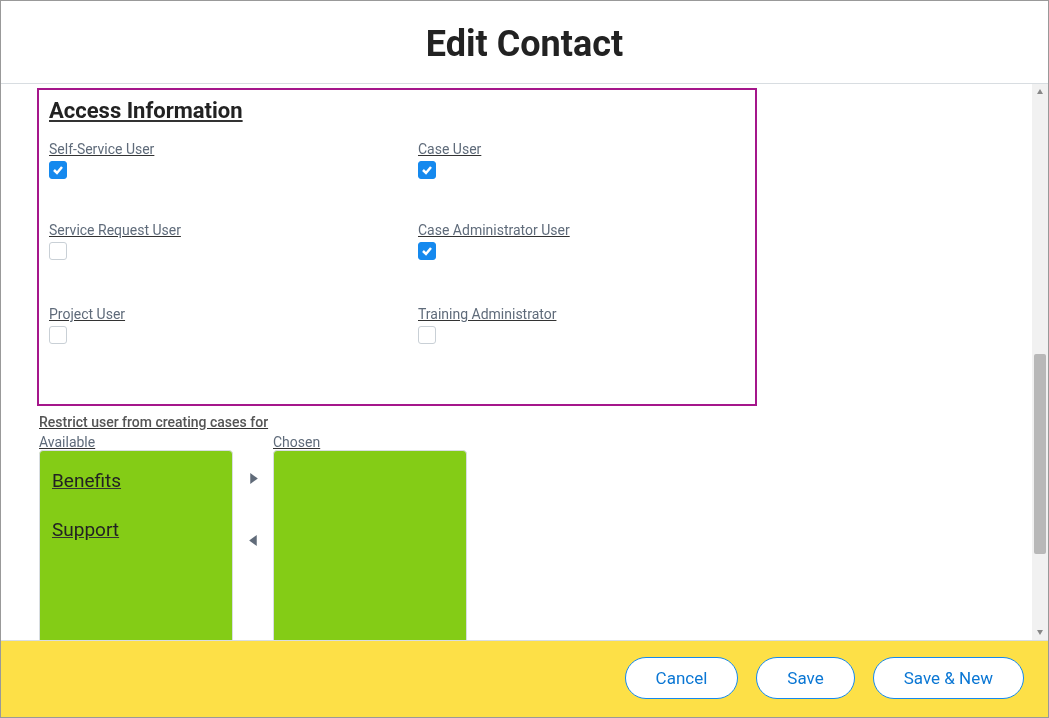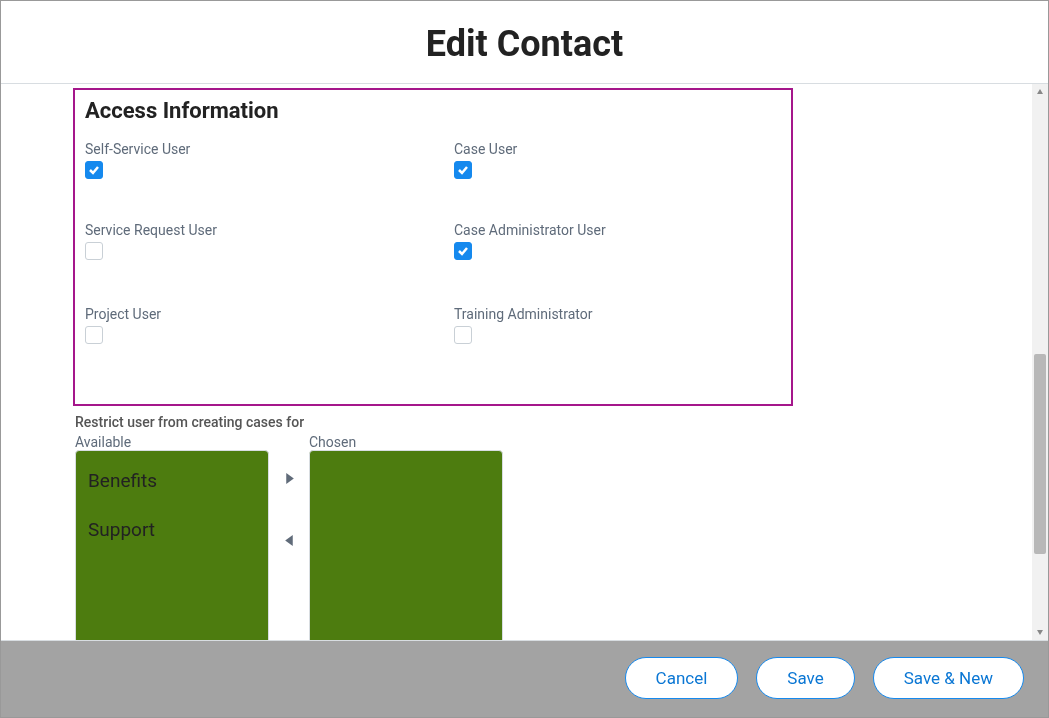--- a/index.html
+++ b/index.html
@@ -35,22 +35,23 @@
     border-top: 1px solid #d8dde1;
     margin: 0;
   }
   .content-scroll {
     position: relative;
     flex: 1;
     overflow: hidden;
     background: #fff;
   }
   .content-inner {
-    padding: 4px 30px 20px 72px;
+    padding: 4px 30px 20px 36px;
     height: 100%;
+    text-decoration: underline;
   }
   .highlight-box {
     border: 2px solid #a5168b;
     padding: 6px 10px 14px 10px;
     margin-bottom: 6px;
     width: 720px;
   }
   .section-title {
     font-size: 22px;
     font-weight: 700;
@@ -114,21 +115,21 @@
   .list-col .list-label {
     font-size: 14px;
     color: #5f6b7a;
   }
   .listbox {
     width: 194px;
     height: 196px;
     border: 1px solid #d8dde1;
     border-radius: 4px;
     padding: 10px 12px;
-    background: #4d7c0f;
+    background: #84cc16;
   }
   .listbox .item {
     font-size: 19px;
     color: #222;
     padding: 8px 0 18px 0;
     cursor: pointer;
   }
   .arrow-col {
     display: flex;
     flex-direction: column;
@@ -178,21 +179,21 @@
     background: #b8b8b8;
     border-radius: 2px;
     cursor: pointer;
   }
   .footer {
     border-top: 1px solid #d8dde1;
     padding: 16px 24px 18px 0;
     display: flex;
     justify-content: flex-end;
     gap: 18px;
-    background: #a3a3a3;
+    background: #fde047;
   }
   .btn {
     border: 1px solid #1589ee;
     color: #0b77d4;
     background: #fff;
     border-radius: 999px;
     padding: 10px 30px;
     font-size: 17px;
     cursor: pointer;
     font-family: inherit;

